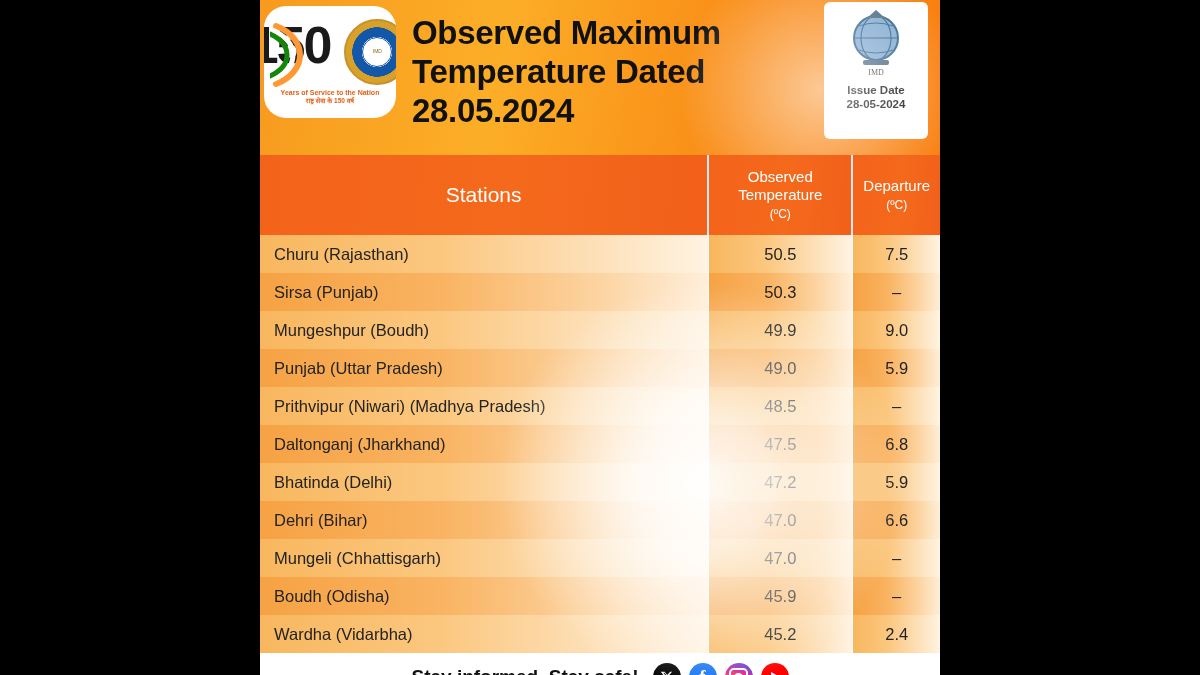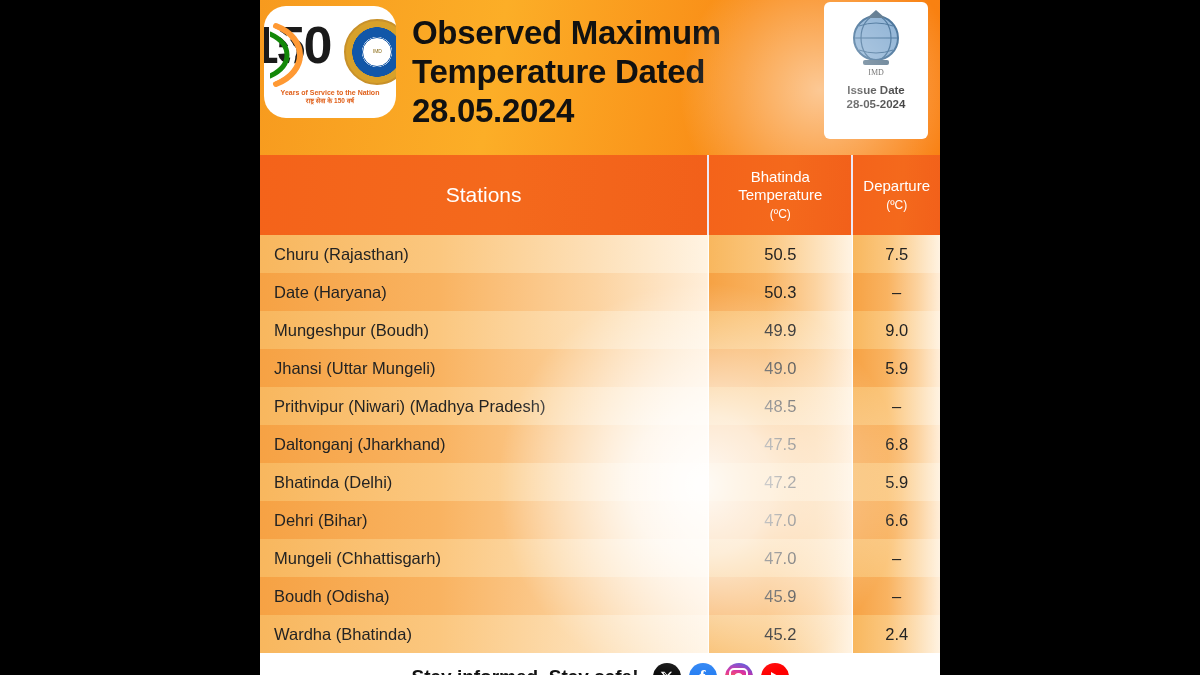--- a/index.html
+++ b/index.html
@@ -300,47 +300,47 @@
       </div>
     </div>
 
     <div class="table-wrap">
       <div class="glow"></div>
       <table>
         <thead>
           <tr>
             <th class="stations">Stations</th>
             <th class="small">
-              <span>Bhatinda Temperature</span><br>
+              <span>Observed Temperature</span><br>
               <span class="unit">(ºC)</span>
             </th>
             <th class="small">
               <span>Departure</span><br>
               <span class="unit">(ºC)</span>
             </th>
           </tr>
         </thead>
         <tbody id="table-body">
             <tr>
               <td>Churu (Rajasthan)</td>
               <td class="num">50.5</td>
               <td class="num dep">7.5</td>
             </tr>
             <tr>
-              <td>Date  (Haryana)</td>
+              <td>Sirsa  (Punjab)</td>
               <td class="num">50.3</td>
               <td class="num dep">–</td>
             </tr>
             <tr>
               <td>Mungeshpur (Boudh)</td>
               <td class="num">49.9</td>
               <td class="num dep">9.0</td>
             </tr>
             <tr>
-              <td>Jhansi (Uttar Mungeli)</td>
+              <td>Punjab (Uttar Pradesh)</td>
               <td class="num">49.0</td>
               <td class="num dep">5.9</td>
             </tr>
             <tr>
               <td>Prithvipur (Niwari) (Madhya Pradesh)</td>
               <td class="num">48.5</td>
               <td class="num dep">–</td>
             </tr>
             <tr>
               <td>Daltonganj (Jharkhand)</td>
@@ -361,21 +361,21 @@
               <td>Mungeli (Chhattisgarh)</td>
               <td class="num">47.0</td>
               <td class="num dep">–</td>
             </tr>
             <tr>
               <td>Boudh (Odisha)</td>
               <td class="num">45.9</td>
               <td class="num dep">–</td>
             </tr>
             <tr>
-              <td>Wardha (Bhatinda)</td>
+              <td>Wardha (Vidarbha)</td>
               <td class="num">45.2</td>
               <td class="num dep">2.4</td>
             </tr>
           </tbody>
       </table>
     </div>
 
     <div class="footer">
       <div class="footer-text">Stay informed, Stay safe!</div>
       <div class="socials">

